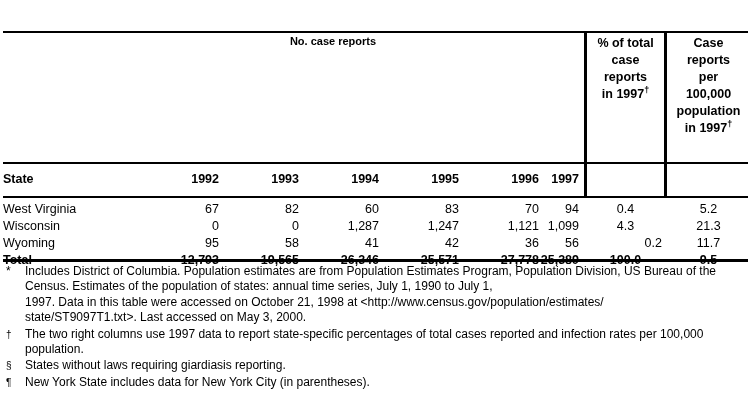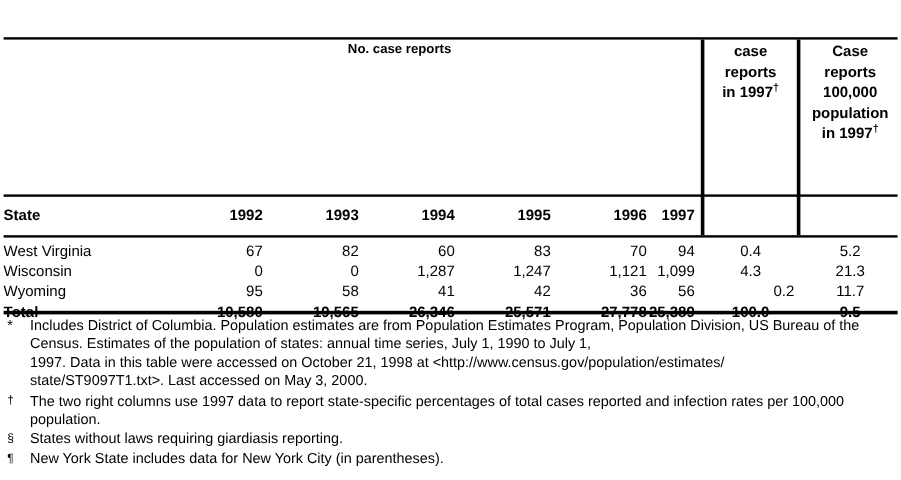--- a/index.html
+++ b/index.html
@@ -223,28 +223,30 @@
     <div class="rule-top"></div>
     <div class="rule-mid"></div>
     <div class="rule-head-bottom"></div>
     <div class="rule-bottom"></div>
     <div class="vrule-a"></div>
     <div class="vrule-b"></div>
 
     <div class="hdr-nocase">No. case reports</div>
 
     <div class="hdr-pct">
+      <div>% of total</div>
       <div>case</div>
       <div>reports</div>
       <div><span>in 1997</span><sup class="fn">†</sup></div>
     </div>
 
     <div class="hdr-rate">
       <div>Case</div>
       <div>reports</div>
+      <div>per</div>
       <div>100,000</div>
       <div>population</div>
       <div><span>in  1997</span><sup class="fn">†</sup></div>
     </div>
 
     <div class="colhdr">
       <div class="state">State</div>
       <div class="yr" style="left:146px">1992</div>
       <div class="yr" style="left:226px">1993</div>
       <div class="yr" style="left:306px">1994</div>
@@ -286,21 +288,21 @@
         <div class="num" style="left:306px">41</div>
         <div class="num" style="left:386px">42</div>
         <div class="num" style="left:466px">36</div>
         <div class="num" style="left:506px">56</div>
         <div class="num" style="left:586px;width:73px;">0.2</div>
         <div class="num" style="left:666px;width:79px;text-align:center">11.7</div>
       </div>
 
       <div class="row total">
         <div class="nm">Total</div>
-        <div class="num" style="left:146px">10,580</div>
+        <div class="num" style="left:146px">12,793</div>
         <div class="num" style="left:226px">19,565</div>
         <div class="num" style="left:306px">26,346</div>
         <div class="num" style="left:386px">25,571</div>
         <div class="num" style="left:466px">27,778</div>
         <div class="num" style="left:506px">25,389</div>
         <div class="num" style="left:586px;width:73px;text-align:center">100.0</div>
         <div class="num" style="left:666px;width:79px;text-align:center">9.5</div>
       </div>
 
     </div>

